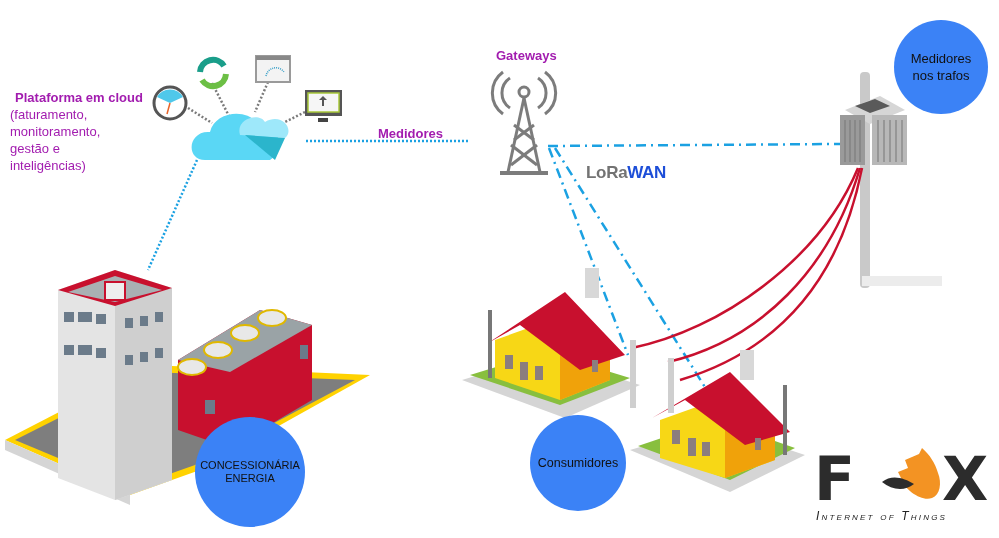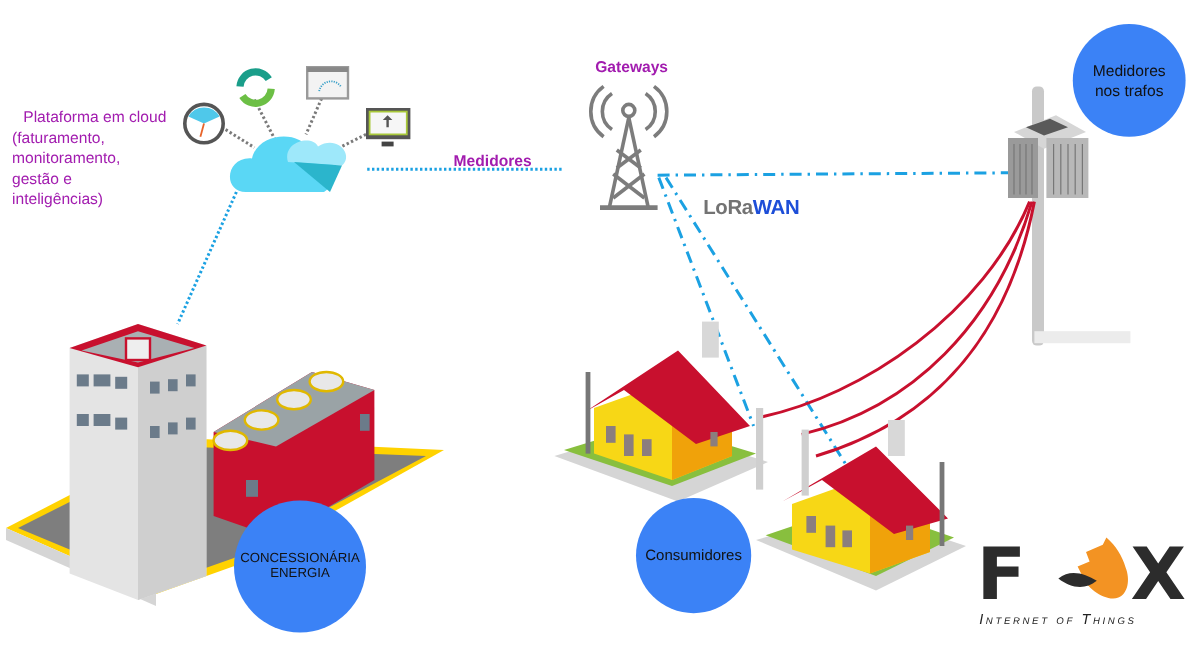--- a/index.html
+++ b/index.html
@@ -1,20 +1,20 @@
 <!DOCTYPE html>
 <html><head>
 <meta charset="utf-8">
 <style>
   html, body { margin:0; padding:0; background:#ffffff; }
   body { width:999px; height:538px; position:relative; overflow:hidden; font-family:"Liberation Sans", sans-serif; }
   .abs { position:absolute; }
   svg.scene { position:absolute; left:0; top:0; }
   .lbl { font-family:"Liberation Sans", sans-serif; color:#a21caf; }
-  .platform-title { left:8px; top:90px; width:142px; text-align:center; font-weight:normal; font-size:13px; }
+  .platform-title { left:8px; top:90px; width:142px; text-align:center; font-weight:bold; font-size:13px; }
   .platform-desc { left:10px; top:106px; width:142px; font-size:13px; line-height:17px; white-space:pre-line; }
   .internet-lbl { left:378px; top:126px; font-weight:bold; font-size:13px; }
   .gateways-lbl { left:496px; top:48px; font-weight:bold; font-size:13px; }
   .circle { position:absolute; border-radius:50%; background:#3b82f6; display:flex; align-items:center; justify-content:center; text-align:center; font-weight:normal; color:#111; }
   .c-med { left:894px; top:20px; width:94px; height:94px; font-size:13px; line-height:17px; white-space:pre-line; }
   .c-con { left:195px; top:417px; width:110px; height:110px; font-size:11px; line-height:13px; white-space:pre-line; }
   .c-cons { left:530px; top:415px; width:96px; height:96px; font-size:12.5px; }
   .lora { left:586px; top:163px; font-weight:bold; font-size:17px; letter-spacing:-0.3px; }
   .lora .lo { color:#737373; }
   .lora .wan { color:#1d4ed8; }

